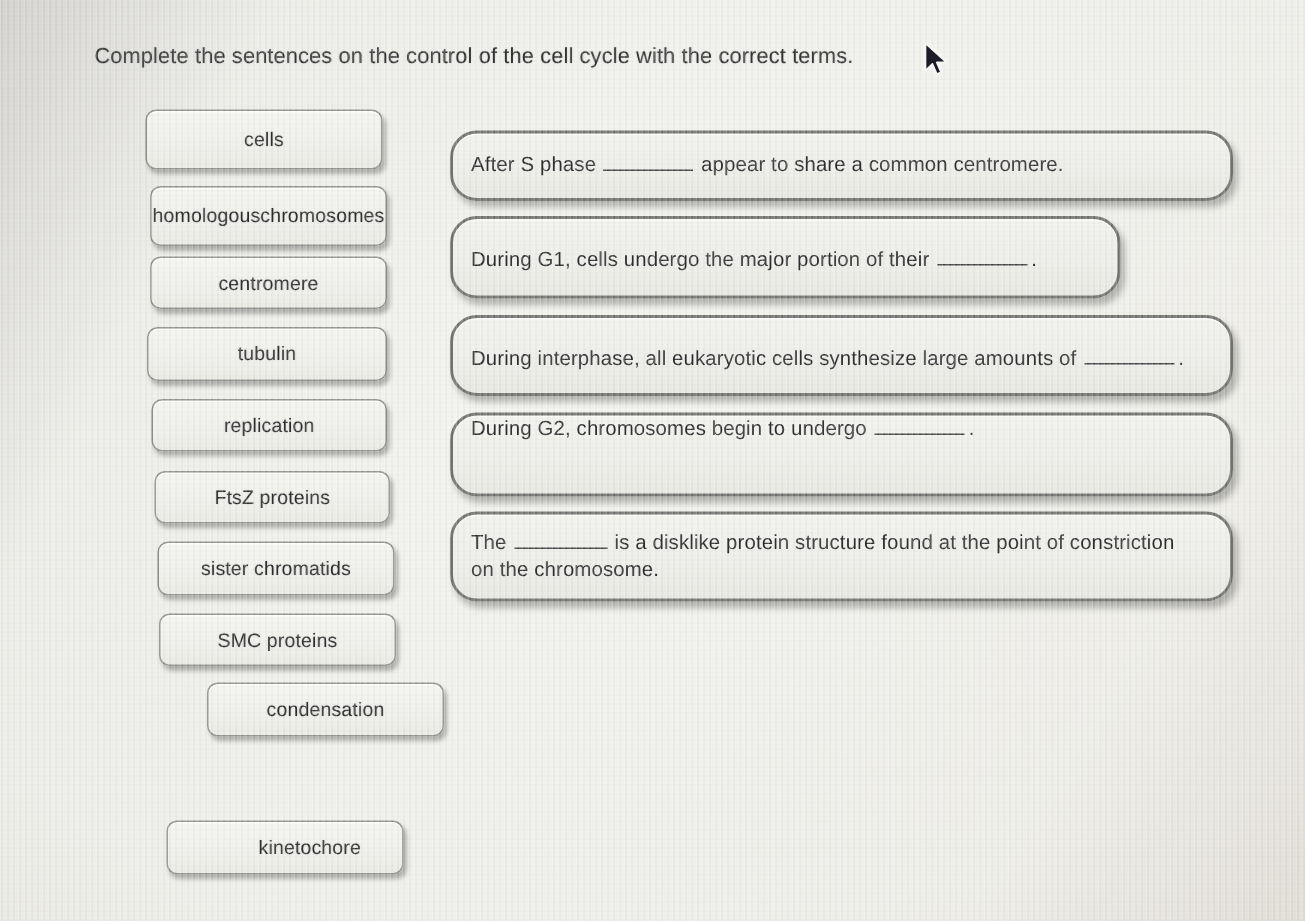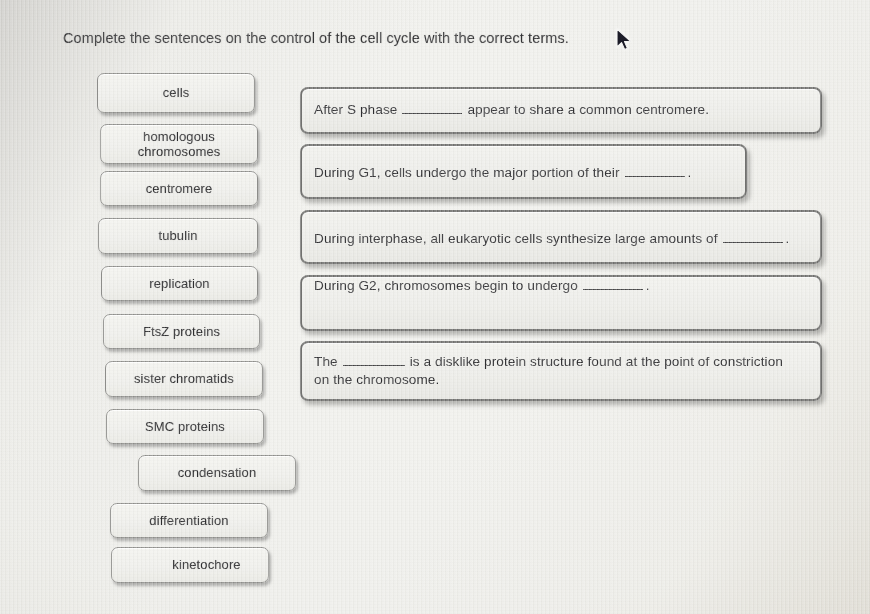--- a/index.html
+++ b/index.html
@@ -93,21 +93,21 @@
     cursor: move;
   }
   .tile .tline { display: block; }
 
   
   .sbox {
     position: absolute;
     box-sizing: border-box;
     background: linear-gradient(180deg, #f1f1ed 0%, #ececE8 55%, #e6e6e1 100%);
     border: 2px solid #6d6d6b;
-    border-radius: 8px;
+    border-radius: 18px;
     box-shadow: 3px 4px 4px rgba(70,70,68,0.40), inset 0 1px 0 rgba(255,255,255,0.8);
     font-size: 13.6px;
     color: #27272a;
     letter-spacing: 0.08px;
     line-height: 1.32;
     padding: 0 12px;
     display: flex;
     align-items: flex-start;
     z-index: 3;
     cursor: pointer;
@@ -131,21 +131,21 @@
 <body>
 
 <div id="screen">
 
   <div id="prompt">Complete the sentences on the control of the cell cycle with the correct terms.</div>
 
   <div class="tile" style="left:97px; top:73px; width:158px; height:40px;">
     <span class="tline">cells</span>
   </div>
 
-  <div class="tile" style="left:100px; top:124px; width:158px; height:40px; flex-direction:column; justify-content:center;">
+  <div class="tile" style="left:100px; top:124px; width:158px; height:40px; flex-direction:row; justify-content:center;">
     <span class="tline">homologous</span>
     <span class="tline">chromosomes</span>
   </div>
 
   <div class="tile" style="left:100px; top:171px; width:158px; height:35px;">
     <span class="tline">centromere</span>
   </div>
 
   <div class="tile" style="left:98px; top:218px; width:160px; height:36px;">
     <span class="tline">tubulin</span>
@@ -164,23 +164,20 @@
   </div>
 
   <div class="tile" style="left:106px; top:409px; width:158px; height:35px;">
     <span class="tline">SMC proteins</span>
   </div>
 
   <div class="tile" style="left:108px; top:455px; width:158px; height:36px;margin-left:30px;">
     <span class="tline">condensation</span>
   </div>
 
-  <div class="tile" style="left:110px; top:503px; width:158px; height:35px;">
-    <span class="tline">differentiation</span>
-  </div>
 
   <div class="tile" style="left:111px; top:547px; width:158px; height:36px;padding-left:39px;">
     <span class="tline">kinetochore</span>
   </div>
 
   <div class="sbox" style="left:300px; top:87px; width:522px; height:47px; padding-top:12px;">
     <span class="stext">
       <span>After S phase</span><span class="blank" style="width:60px; margin:0 5px;"></span><span>appear to share a common centromere.</span>
     </span>
   </div>

